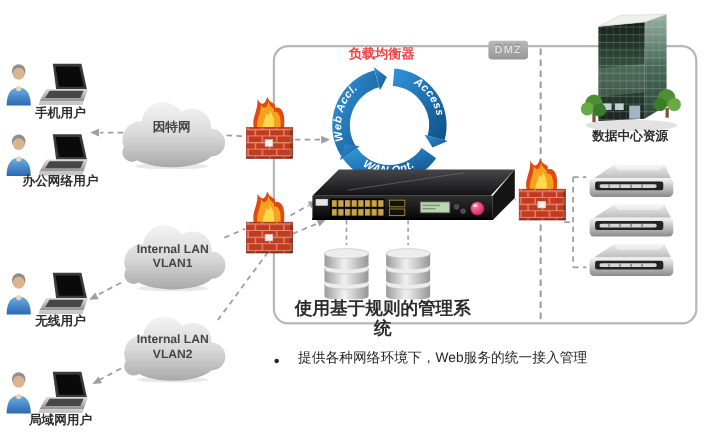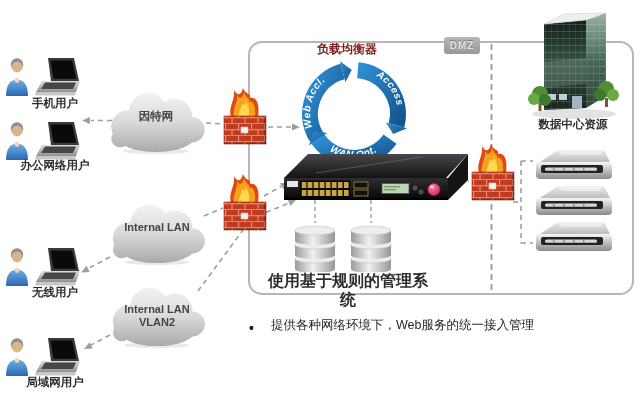--- a/index.html
+++ b/index.html
@@ -162,21 +162,21 @@
       <polygon points="82,120.5 90,117 90,124"></polygon>
       <polygon points="300,127 292,123.4 292,130.6"></polygon>
       <polygon points="81,272.5 86.6,265.8 89.7,272"></polygon>
       <polygon points="84,349 89.6,342.3 92.7,348.5"></polygon>
       <polygon points="288,182.7 283.1,189.3 279.8,183.3"></polygon>
       <polygon points="296,200 290.4,206 287.8,199.8"></polygon>
     </g>
   </svg>
 
   <div class="abs dmz-badge">DMZ</div>
-  <div class="lbl" style="left:286px;top:42px;width:122px;font-size:12px;color:#7f1d1d;">负载均衡器</div>
+  <div class="lbl" style="left:286px;top:42px;width:122px;font-size:12px;color:#ef4444;">负载均衡器</div>
 
   <svg class="abs" width="122" height="118" viewBox="0 0 122 118" style="left:294px;top:56px">
     <defs>
       <linearGradient id="gRing" x1="0" y1="0" x2="1" y2="1">
         <stop offset="0" stop-color="#2e8fd4"></stop>
           <stop offset="1" stop-color="#13568e"></stop>
       </linearGradient>
     </defs>
     <g stroke="url(#gRing)" stroke-width="16" fill="none">
       <path d="M22.7,81.3 A44,44 0 0 1 48.6,15.5"></path>
@@ -254,20 +254,21 @@
   <svg class="abs" width="112" height="70" style="left:100px;top:84px">
       <use href="#sym-cloud"></use>
     </svg>
   <div class="lbl" style="left:100px;top:110px;width:112px;font-size:11.5px;color:#454545;">因特网</div>
 
   <svg class="abs" width="106" height="69" style="left:104px;top:196px">
       <use href="#sym-cloud"></use>
     </svg>
   <div class="lbl" style="left:104px;top:221px;width:106px;font-size:11px;color:#454545;">
     <span style="display:block">Internal LAN</span>
+    <span style="display:block">VLAN1</span>
   </div>
 
   <svg class="abs" width="106" height="69" style="left:104px;top:279px">
       <use href="#sym-cloud"></use>
     </svg>
   <div class="lbl" style="left:104px;top:303px;width:106px;font-size:11px;color:#454545;">
     <span style="display:block">Internal LAN</span>
     <span style="display:block">VLAN2</span>
   </div>
 

